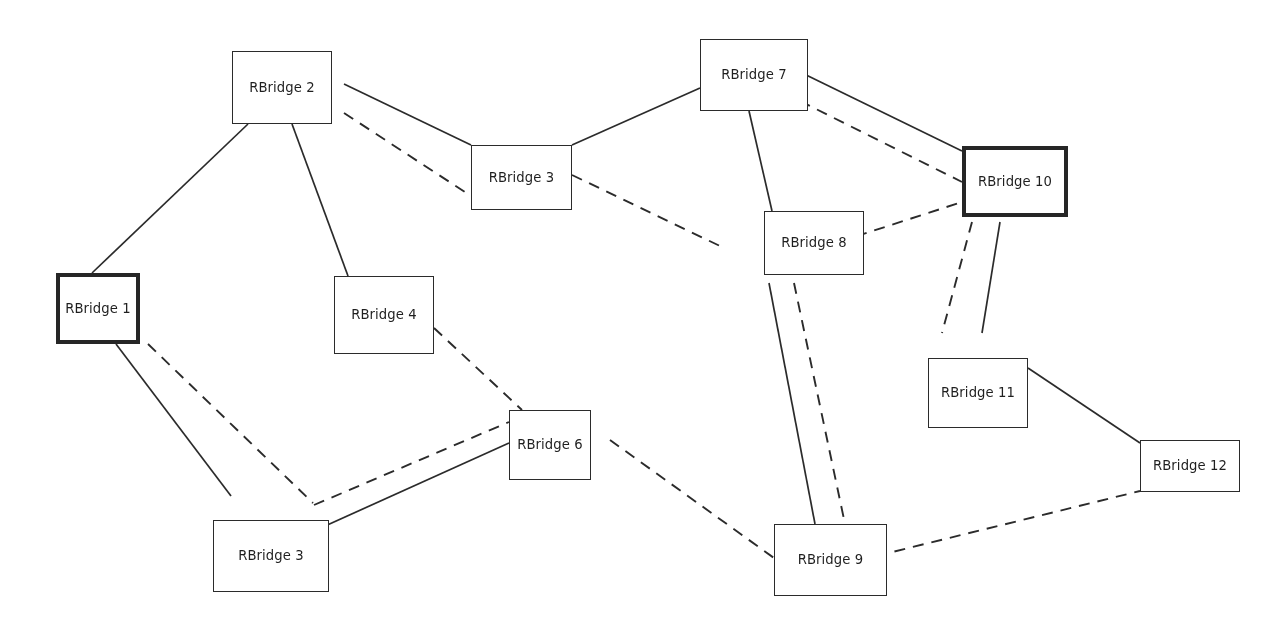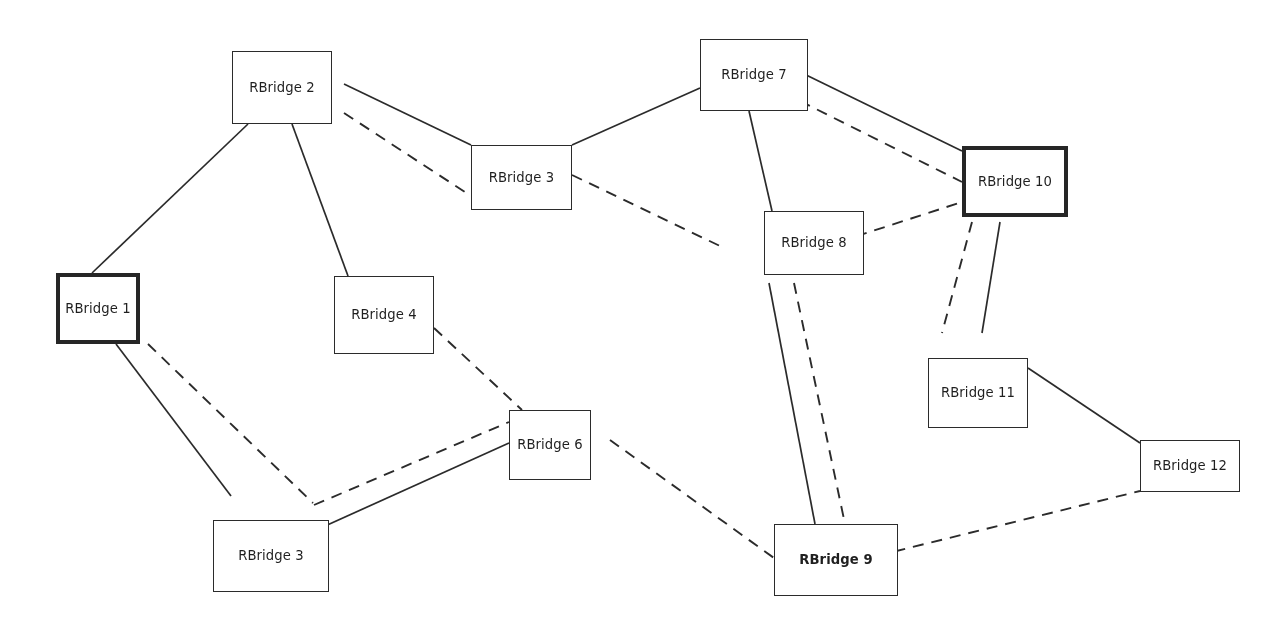--- a/index.html
+++ b/index.html
@@ -109,21 +109,21 @@
       </div>
       <div class="node-box" style="left: 509px; top: 410px; width: 82px; height: 70px;">
         <span class="node-label">RBridge 6</span>
       </div>
       <div class="node-box" style="left: 700px; top: 39px; width: 108px; height: 72px;">
         <span class="node-label">RBridge 7</span>
       </div>
       <div class="node-box" style="left: 720px; top: 211px; width: 100px; height: 64px; margin-left: 44px;">
         <span class="node-label">RBridge 8</span>
       </div>
-      <div class="node-box" style="left: 774px; top: 524px; width: 124px; height: 72px; font-weight: bold;">
+      <div class="node-box" style="left: 774px; top: 524px; width: 113px; height: 72px;">
         <span class="node-label">RBridge 9</span>
       </div>
       <div class="node-box highlight" style="left: 962px; top: 146px; width: 106px; height: 71px;">
         <span class="node-label">RBridge 10</span>
       </div>
       <div class="node-box" style="left: 928px; top: 333px; width: 100px; height: 70px; margin-top: 25px;">
         <span class="node-label">RBridge 11</span>
       </div>
       <div class="node-box" style="left: 1140px; top: 440px; width: 100px; height: 52px;">
         <span class="node-label">RBridge 12</span>

